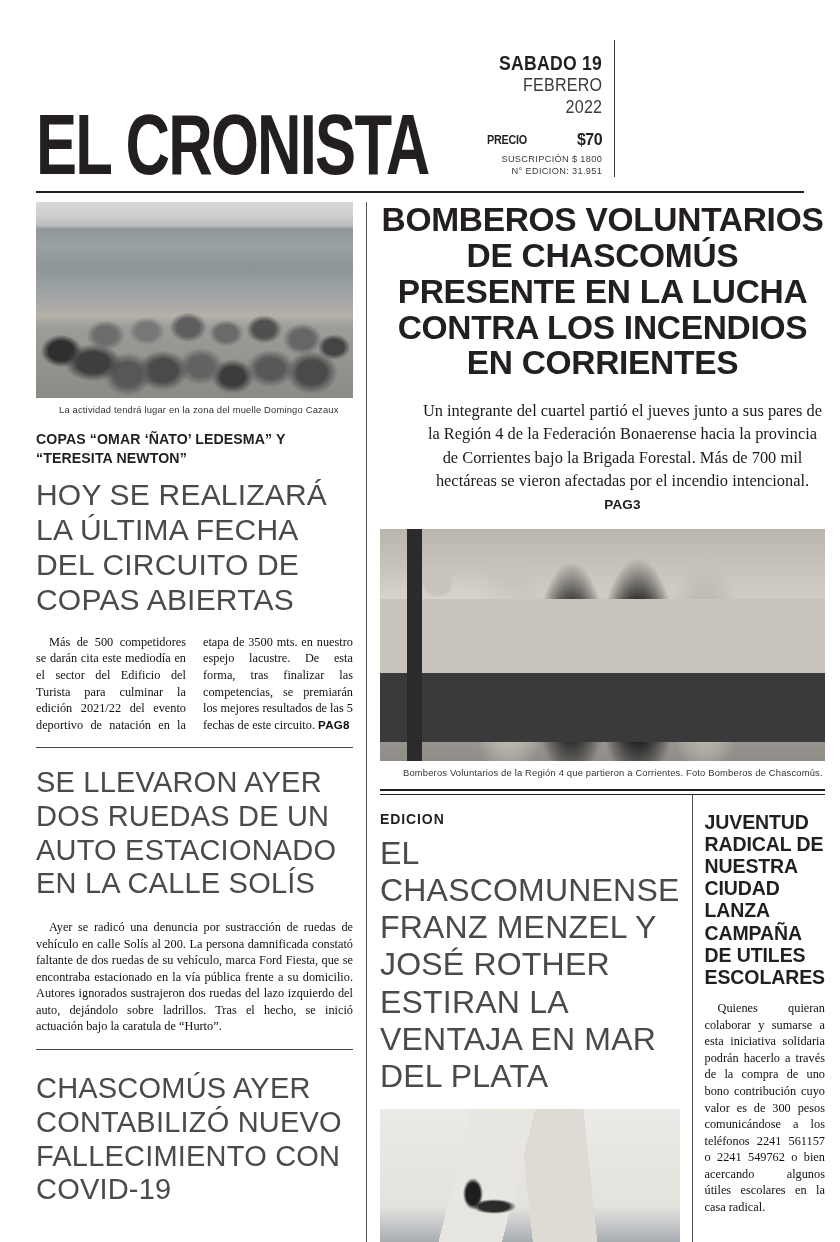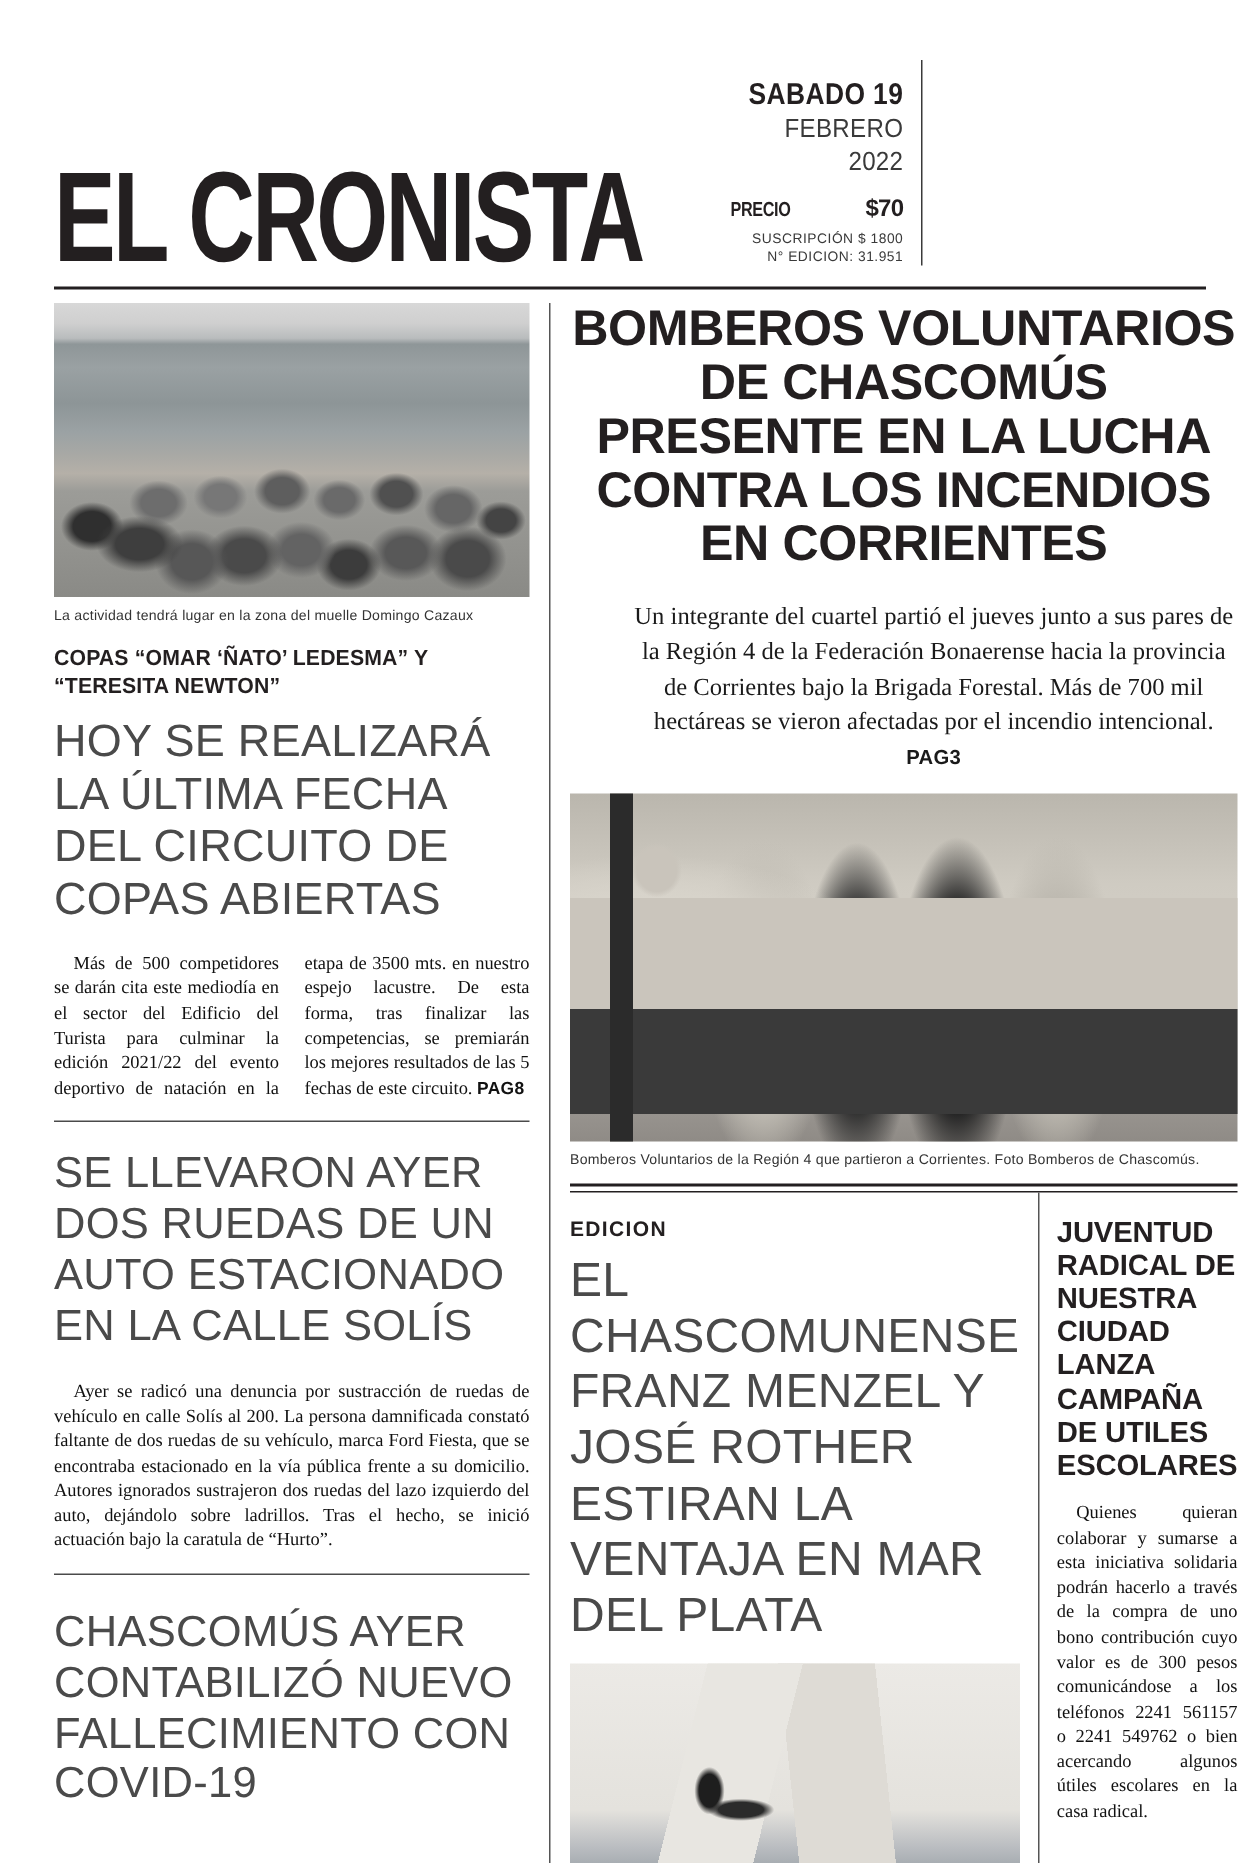--- a/index.html
+++ b/index.html
@@ -147,20 +147,21 @@
     background: #8a8a8a;
   }
 
   .caption {
     font-size: 9.4px;
     font-weight: 400;
     color: #333;
     letter-spacing: 0.18px;
     padding: 6px 0 0 0;
     line-height: 1.3;
+    margin-left: 23px;
   }
 
   .kicker {
     font-weight: bold;
     font-size: 14.6px;
     letter-spacing: 0.1px;
     line-height: 1.3;
     color: #231f20;
     transform: scaleX(0.97);
     transform-origin: left top;

